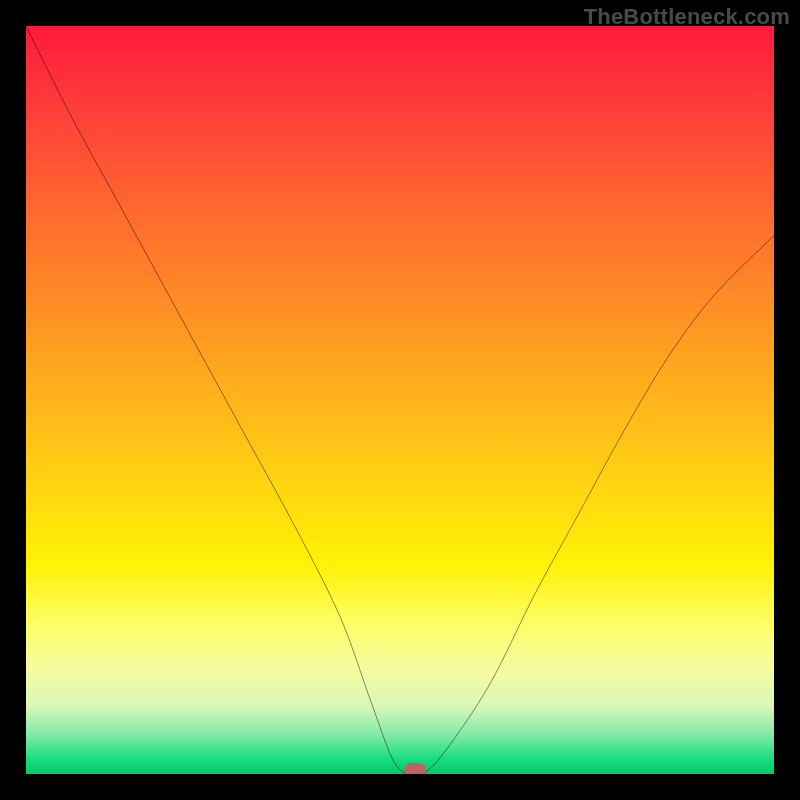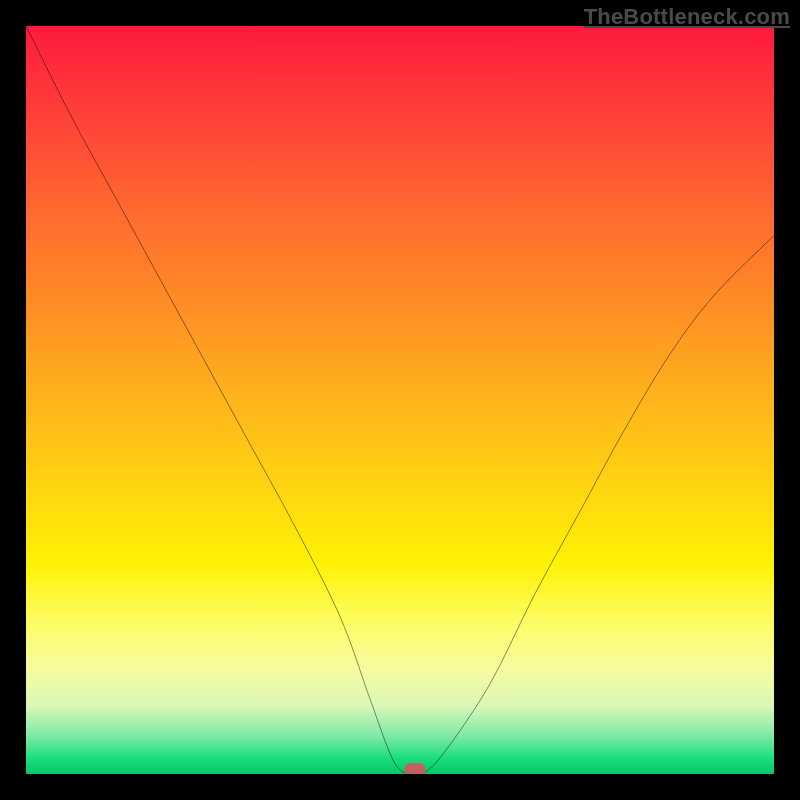--- a/index.html
+++ b/index.html
@@ -20,21 +20,20 @@
   .watermark {
     position: absolute;
     top: 4px;
     right: 10px;
     color: #4a4a4a;
     font-size: 22px;
     font-weight: 600;
     letter-spacing: 0.2px;
     z-index: 10;
     user-select: none;
-    text-decoration: underline;
   }
   .plot {
     position: absolute;
     left: 26px;
     top: 26px;
     width: 748px;
     height: 748px;
     overflow: hidden;
   }
   .gradient {

